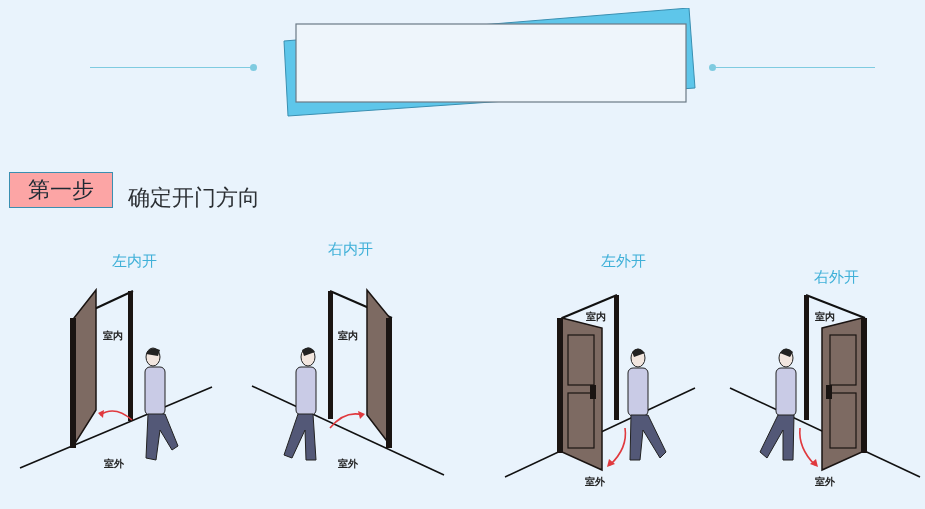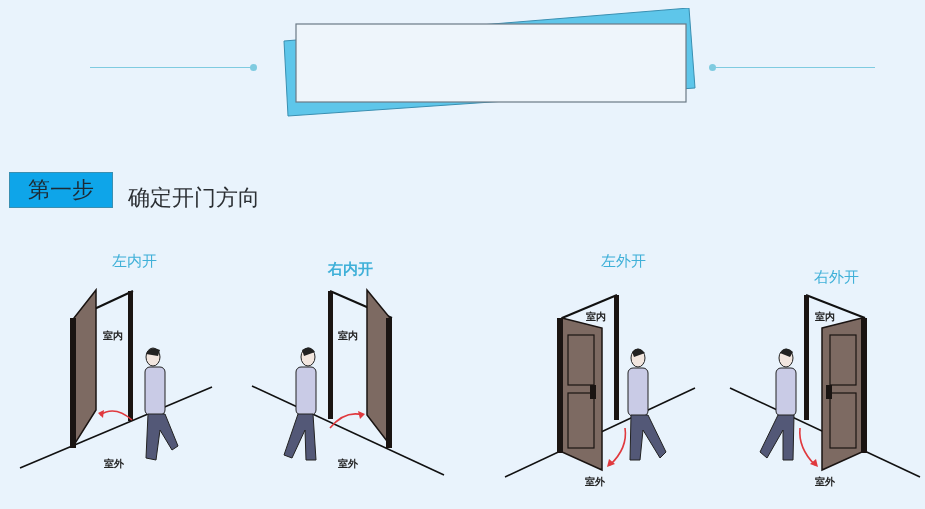--- a/index.html
+++ b/index.html
@@ -12,21 +12,21 @@
   .deco-line { position:absolute; top:67px; height:1px; background:#7fcbe0; }
   .deco-dot { position:absolute; top:64px; width:7px; height:7px; border-radius:50%; background:#7fcbe0; }
   .title-wrap { position:absolute; left:270px; top:8px; width:430px; height:115px; }
   .title-wrap svg { position:absolute; left:0; top:0; }
   .title-text {
     position:absolute; left:0; right:0; top:34px; text-align:center;
     font-size:37px; color:#5a5e63; letter-spacing:1px;
   }
   .step-badge {
     position:absolute; left:9px; top:172px; width:104px; height:36px;
-    background:#0ea5e9; border:1px solid #3a8fb1; box-sizing:border-box;
+    background:#fca5a5; border:1px solid #3a8fb1; box-sizing:border-box;
     font-size:22px; color:#1d2a33; text-align:center; line-height:34px;
   }
   .step-text { position:absolute; left:128px; top:182px; font-size:22px; color:#2b2f33; line-height:32px; }
   .panel-label { position:absolute; font-size:15px; color:#3fb0d8; }
   .scene { position:absolute; top:240px; }
   .room-label { font-family:"DejaVu Sans",sans-serif; font-size:10px; font-weight:bold; fill:#222; }
 </style>
 </head>
 <body>
 
@@ -39,21 +39,21 @@
   <svg width="430" height="115" viewBox="0 0 430 115">
     <polygon points="14,33 419,0 425,80 18,108" fill="#5ec6ea" stroke="#3a8fb1" stroke-width="1"></polygon>
     <rect x="26" y="16" width="390" height="78" fill="#eef5fb" stroke="#6b7a86" stroke-width="1.2"></rect>
   </svg>
 </div>
 
 <div class="step-badge">第一步</div>
 <div class="step-text">确定开门方向</div>
 
 <div class="panel-label" style="left:88px;top:252px;margin-left:24px;">左内开</div>
-<div class="panel-label" style="left:328px;top:260px;font-weight:bold;">右内开</div>
+<div class="panel-label" style="left:328px;top:240px;">右内开</div>
 <div class="panel-label" style="left:601px;top:252px;font-family:Liberation Mono, monospace;">左外开</div>
 <div class="panel-label" style="left:814px;top:252px;margin-top:16px;">右外开</div>
 
 <svg class="scene" style="left:0;" width="230" height="250" viewBox="0 240 230 250">
   <line x1="20" y1="468" x2="212" y2="387" stroke="#111" stroke-width="1.6"></line>
   <line x1="75" y1="318" x2="133" y2="291" stroke="#111" stroke-width="2"></line>
   <rect x="128" y="291" width="5" height="130" fill="#1a1412"></rect>
   <polygon points="74,318 96,290 96,410 74,445" fill="#7d6a62" stroke="#1a1412" stroke-width="1.5"></polygon>
   <rect x="70" y="318" width="6" height="130" fill="#1a1412"></rect>
   <path d="M132,420 Q115,405 100,415" fill="none" stroke="#e0393e" stroke-width="1.6"></path>

